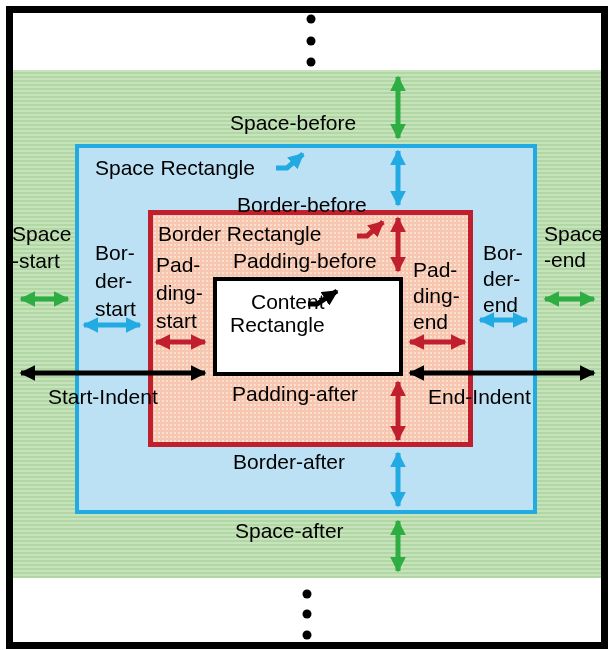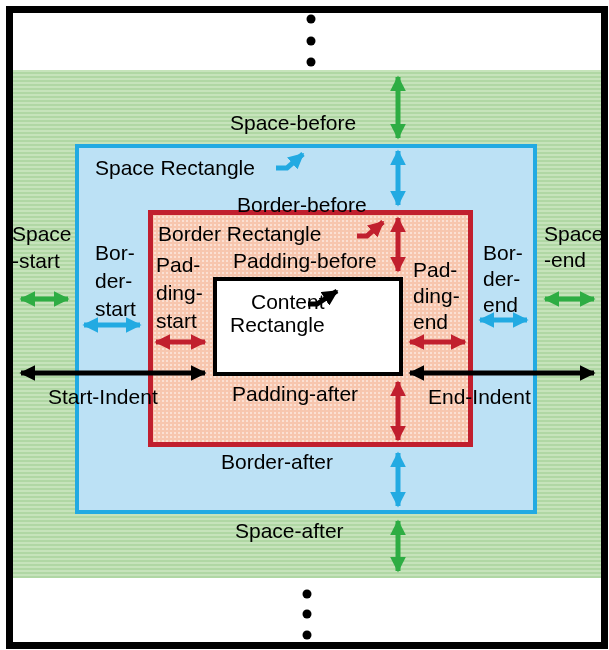--- a/index.html
+++ b/index.html
@@ -115,16 +115,16 @@
 ding-
 end</div>
 <div class="lbl" style="left:483px;top:240px;line-height:26px;">Bor-
 der-
 end</div>
 <div class="lbl" style="left:544px;top:221px;line-height:26px;">Space
 -end</div>
 <div class="lbl" style="left:48px;top:386px;">Start-Indent</div>
 <div class="lbl" style="left:428px;top:386px;">End-Indent</div>
 <div class="lbl" style="left:232px;top:383px;">Padding-after</div>
-<div class="lbl" style="left:221px;top:451px;">Border-after</div>
+<div class="lbl" style="left:233px;top:451px;">Border-after</div>
 <div class="lbl" style="left:235px;top:520px;">Space-after</div>
 
 <div class="frame"></div>
 
 </body></html>

